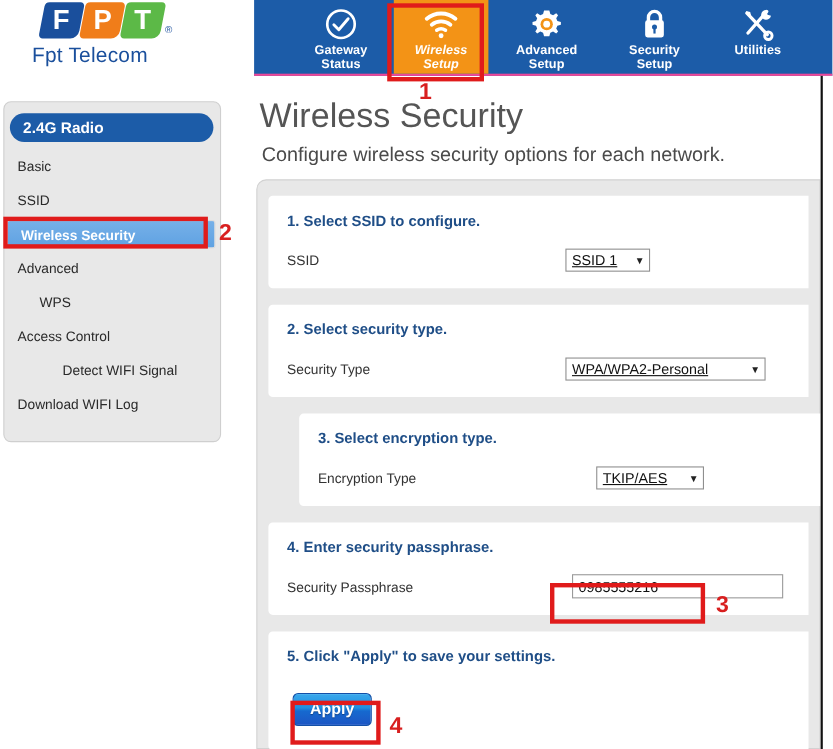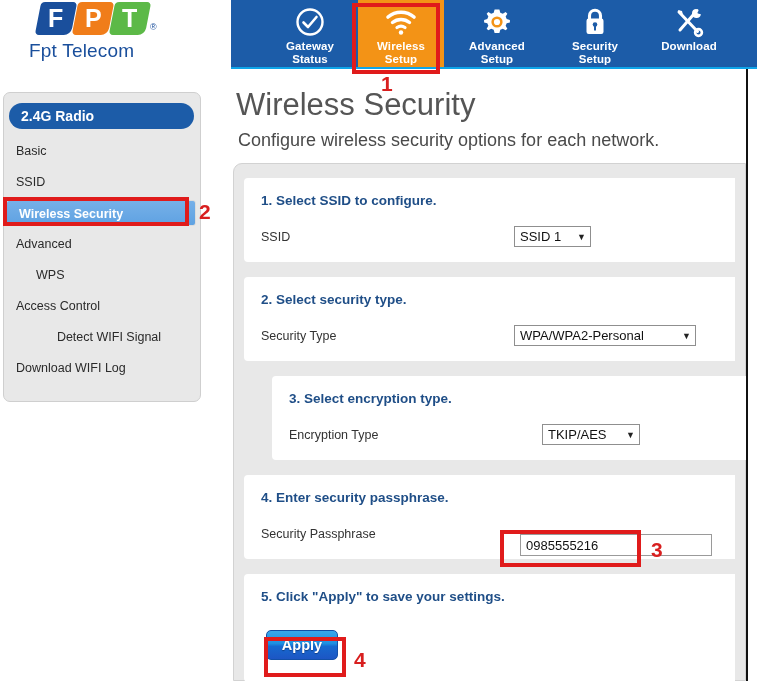--- a/index.html
+++ b/index.html
@@ -51,21 +51,21 @@
     position: absolute; left: 29px; top: 40px;
     font-size: 19px; color: #1a4f9c;
     letter-spacing: .2px;
     font-family: "Liberation Sans", sans-serif;
   }
 
   .navbar {
     position: absolute; left: 231px; top: 0;
     width: 526px; height: 69px;
     background: #1c5ca8;
-    border-bottom: 2px solid #0ea5e9;
+    border-bottom: 2px solid #ec4899;
   }
   .nav-item {
     position: absolute; top: 0;
     height: 67px;
     text-align: center;
     color: #ffffff;
     padding-top: 6px;
     cursor: pointer;
   }
   .nav-item.active { background: #f39316; }
@@ -153,20 +153,21 @@
     position: absolute;
     height: 21px;
     background: #ffffff;
     border: 1px solid #8f8f8f;
     font-size: 13px;
     color: #111111;
     line-height: 19px;
     padding-left: 5px;
     cursor: pointer;
     white-space: nowrap;
+    text-decoration: underline;
   }
   .dd .caret {
     position: absolute; right: 4px; top: 0;
     font-size: 9px; line-height: 20px; color: #222;
   }
   .txtinput {
     position: absolute;
     height: 22px;
     background: #ffffff;
     border: 1px solid #9a9a9a;
@@ -230,21 +231,21 @@
 
     <div class="nav-item" style="left:26px; width:106px;">
       <svg class="nav-icon" width="32" height="32" viewBox="0 0 32 32">
         <circle cx="16" cy="16" r="12.5" fill="none" stroke="#ffffff" stroke-width="2.4"></circle>
         <polyline points="9.5,16.5 14,21 22.5,11" fill="none" stroke="#ffffff" stroke-width="2.6" stroke-linecap="round" stroke-linejoin="round"></polyline>
       </svg>
       <div class="nav-label">Gateway
 Status</div>
     </div>
 
-    <div class="nav-item active" style="left:127px; width:86px;">
+    <div class="nav-item active" style="left:127px; width:86px;font-style:italic;">
       <svg class="nav-icon" width="34" height="32" viewBox="0 0 34 32">
         <path d="M4 11 A20 20 0 0 1 30 11" fill="none" stroke="#ffffff" stroke-width="3.6" stroke-linecap="round"></path>
         <path d="M8.5 16.5 A13.5 13.5 0 0 1 25.5 16.5" fill="none" stroke="#ffffff" stroke-width="3.4" stroke-linecap="round"></path>
         <path d="M13 21.5 A7 7 0 0 1 21 21.5" fill="none" stroke="#ffffff" stroke-width="3.2" stroke-linecap="round"></path>
         <circle cx="17" cy="26.5" r="2.2" fill="#ffffff"></circle>
       </svg>
       <div class="nav-label">Wireless
 Setup</div>
     </div>
 
@@ -270,21 +271,21 @@
     </div>
 
     <div class="nav-item" style="left:412px; width:92px;">
       <svg class="nav-icon" width="34" height="32" viewBox="0 0 34 32">
         <path d="M7 6 L25.5 25.5" stroke="#ffffff" stroke-width="3" stroke-linecap="round"></path>
         <path d="M25 4.5 L8 24" stroke="#ffffff" stroke-width="3" stroke-linecap="round"></path>
         <path d="M6 4 l4 1 0.8 3.2 -3.2-0.8z" fill="#ffffff"></path>
         <circle cx="26.5" cy="26.5" r="3.4" fill="none" stroke="#ffffff" stroke-width="2.6"></circle>
         <path d="M24.5 3 a4.5 4.5 0 1 0 4.4 5.3 l-3.1 -0.8 -1.3-3.5z" fill="#ffffff"></path>
       </svg>
-      <div class="nav-label">Download</div>
+      <div class="nav-label">Utilities</div>
     </div>
   </div>
 
   <div class="sidebar">
     <div class="sidebar-head">2.4G Radio</div>
     <div class="sb-item" style="top:45px;"><span>Basic</span></div>
     <div class="sb-item" style="top:76px;"><span>SSID</span></div>
     <div class="sb-item selected" style="top:107px;"><span>Wireless Security</span></div>
     <div class="sb-item" style="top:138px;"><span>Advanced</span></div>
     <div class="sb-item" style="top:169px;margin-left:20px;"><span>WPS</span></div>
@@ -321,21 +322,21 @@
       <div class="field-label" style="top:52px;">Encryption Type</div>
       <div class="dd" style="left:270px; top:48px; width:98px;">
         <span>TKIP/AES</span>
         <span class="caret">▼</span>
       </div>
     </div>
 
     <div class="card" style="top:311px; height:84px;text-decoration:underline;">
       <div class="card-title">4. Enter security passphrase.</div>
       <div class="field-label" style="top:52px;">Security Passphrase</div>
-      <input class="txtinput" style="left: 276px; top: 47px; width: 192px; margin-top: 12px;" value="0985555216">
+      <input class="txtinput" style="left: 276px; top: 47px; width: 192px;" value="0985555216">
     </div>
 
     <div class="card" style="top:410px; height:108px;">
       <div class="card-title">5. Click "Apply" to save your settings.</div>
       <div class="apply-btn" style="left:22px; top:44px;margin-top:12px;">Apply</div>
     </div>
   </div>
 
   <div class="right-edge"></div>
 

